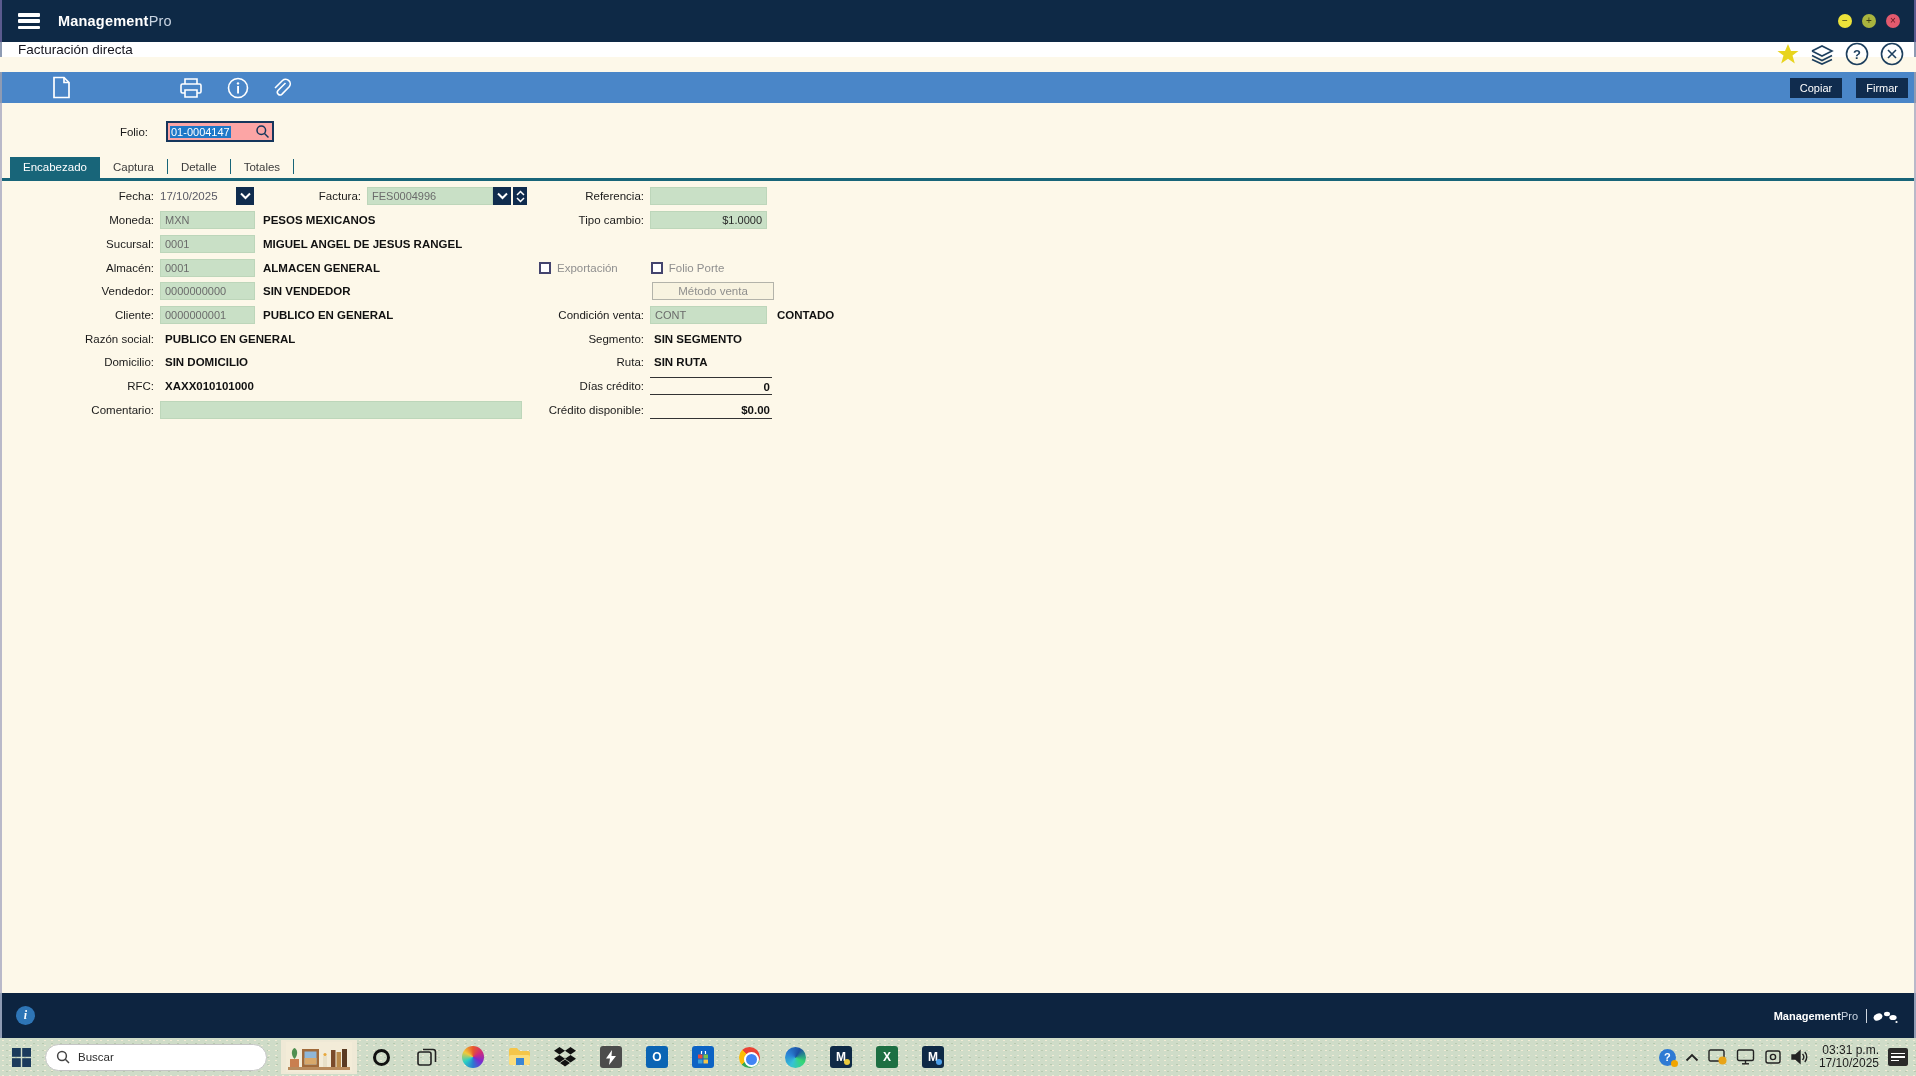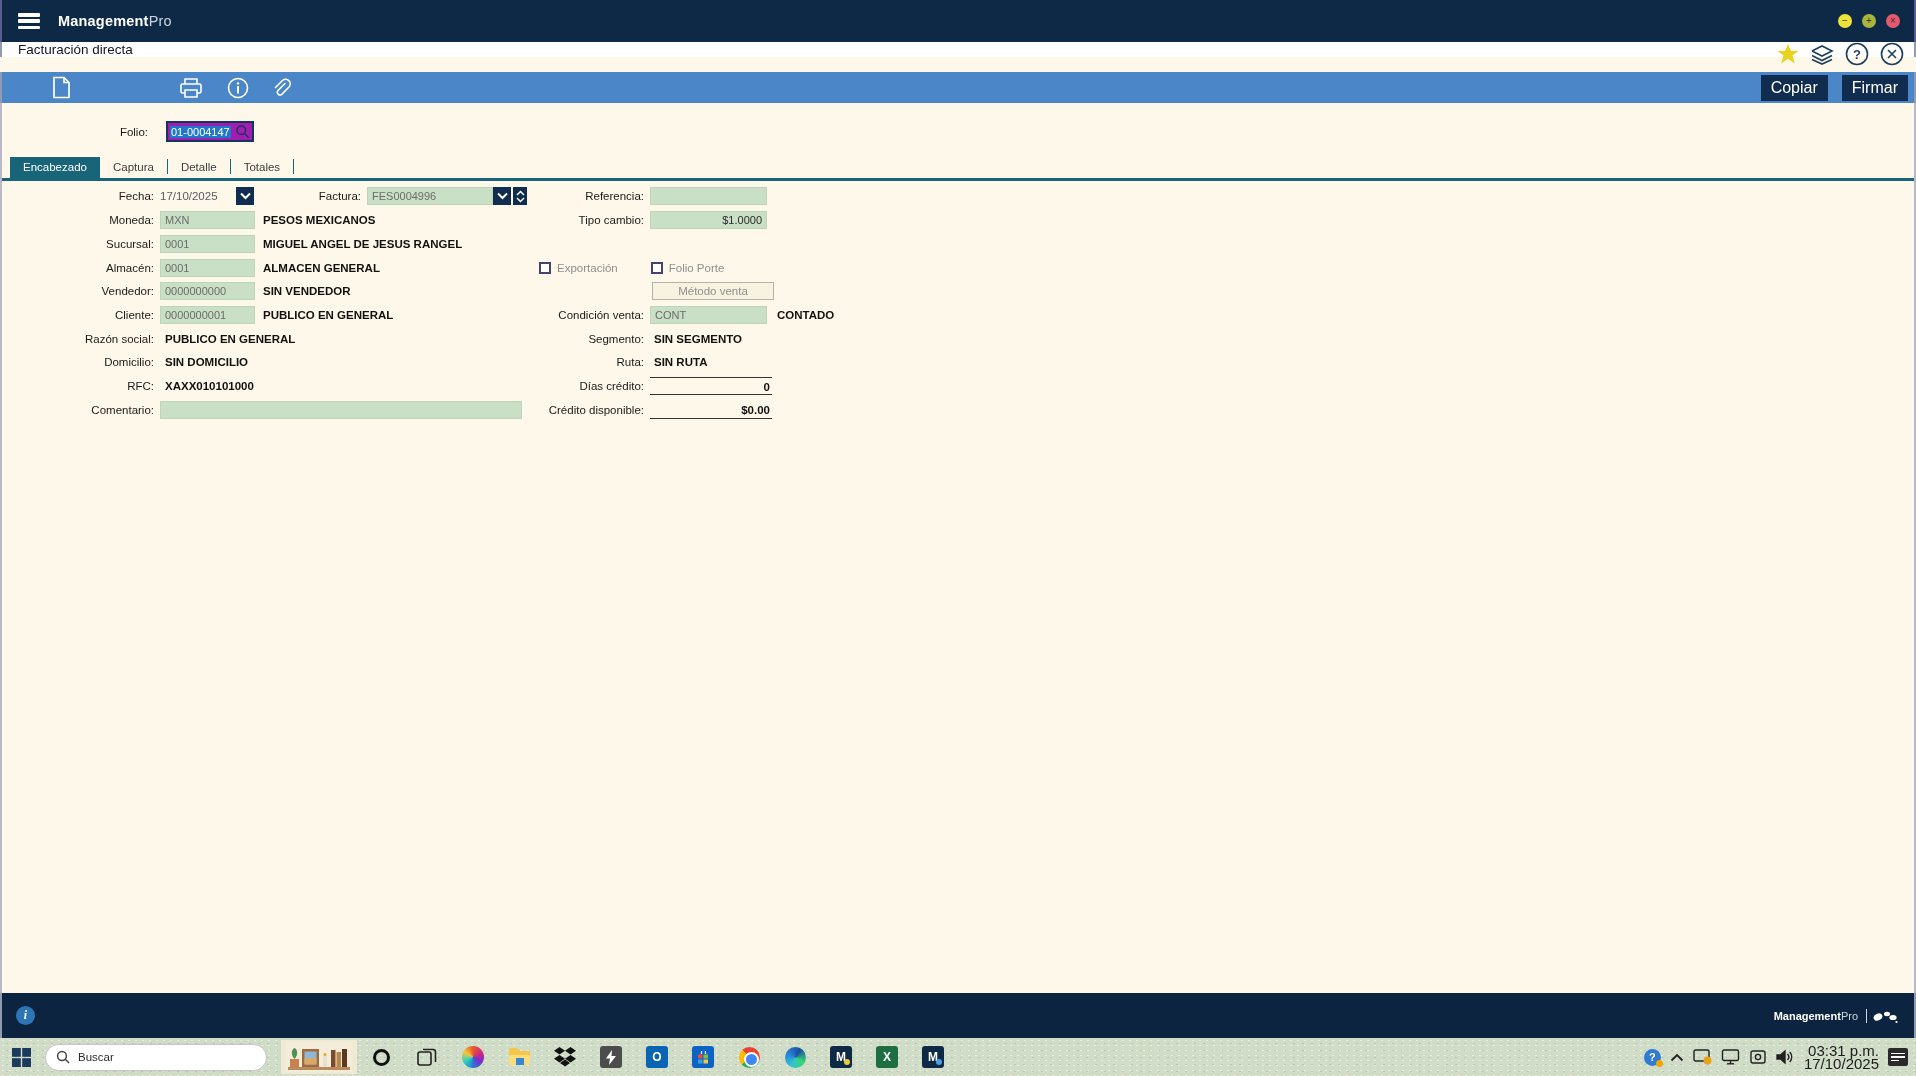--- a/index.html
+++ b/index.html
@@ -29,30 +29,30 @@
   .page-title { margin-left:16px; font-size:13.5px; color:#14141e; }
   .sub-icons { margin-left:auto; margin-right:10px; display:flex; align-items:center; gap:11px; }
   .sub-icons svg { display:block; cursor:pointer; }
 
   
   .toolbar { position:absolute; left:0; top:72px; width:100%; height:31px; background:#4a86c8;
     display:flex; align-items:center; border-left:2px solid #8e9bb3; border-right:2px solid #8e9bb3; }
   .tb-icon { display:flex; align-items:center; justify-content:center; cursor:pointer; }
   .tb-new { margin-left:50px; } .tb-print { margin-left:108px; } .tb-info { margin-left:24px; } .tb-clip { margin-left:20px; }
   .tb-buttons { margin-left:auto; margin-right:6px; display:flex; gap:14px; }
-  .tb-btn { background:#102c4e; color:#fff; font-size:16px; padding:4px 10px; border:none; cursor:pointer;
+  .tb-btn { background:#102c4e; color:#fff; font-size:11px; padding:4px 10px; border:none; cursor:pointer;
     font-family:"Liberation Sans", sans-serif; }
 
   
   .content { position:absolute; left:0; top:103px; width:100%; height:890px; background:#fdf8e9;
     border-left:2px solid #b9b9c9; border-right:2px solid #b9b9c9; }
 
   .folio-row { position:absolute; left:0; top:18px; display:flex; align-items:center;gap:12px; }
   .folio-label { width:152px; text-align:right; font-size:11.5px; color:#1a1a1a; padding-right:6px; }
-  .folio-box { width:88px; height:21px; background:#a21caf; border:2px solid #15365c; display:flex; align-items:center;
+  .folio-box { width:108px; height:21px; background:#fca5a5; border:2px solid #15365c; display:flex; align-items:center;
     padding:0 2px; cursor:text;text-align:center; }
   .folio-text { font-size:11px; background:#1f78c8; color:#fff; padding:0 1px; }
   .folio-box svg { margin-left:auto; }
 
   .tabs { position:absolute; left:8px; top:52px; display:flex; align-items:flex-end; height:23px; }
   .tab { font-size:11.5px; padding:4px 13px 5px; color:#3c3c3c; cursor:pointer; white-space:nowrap; }
   .tab.active { background:#186579; color:#fff; }
   .tab-sep { width:1px; height:15px; background:#186579; margin-bottom:4px; }
   .tab-underline { position:absolute; left:0; top:75px; width:100%; height:3px; background:#186579; }
 
@@ -118,21 +118,21 @@
   .excel { background:#1d6f42; }
   .mp1 { background:#0e2946; } .mp2 { background:#0e2946; }
   .mp1::after, .mp2::after { content:""; position:absolute; right:2px; bottom:3px; width:6px; height:6px; border-radius:50%; }
   .mp1::after { background:#e8c93d; } .mp2::after { background:#4a9de8; }
   .sbolt { width:22px; height:22px; background:#4c4c4c; border-radius:3px; display:flex; align-items:center; justify-content:center; }
   .tray { margin-left:auto; margin-right:8px; display:flex; align-items:center; gap:9px; }
   .tray > * { cursor:pointer; }
   .tray-help { position:relative; width:17px; height:17px; border-radius:50%; background:#2f7ad4; color:#fff;
     font-size:11px; font-weight:bold; display:flex; align-items:center; justify-content:center; }
   .tray-help::after { content:""; position:absolute; right:-2px; bottom:-1px; width:7px; height:7px; border-radius:50%; background:#f0a500; }
-  .clock { text-align:right; font-size:15px; color:#1c1c1c; line-height:13px; }
+  .clock { text-align:right; font-size:12px; color:#1c1c1c; line-height:13px; }
   .notif { width:20px; height:18px; background:#2a2a2a; border-radius:2px; display:flex; flex-direction:column;
     justify-content:center; gap:2px; padding:0 3px; }
   .notif span { display:block; height:1.5px; background:#fff; }
 </style>
 </head>
 <body>
 
 <div class="screen">
 
   <div class="titlebar">

